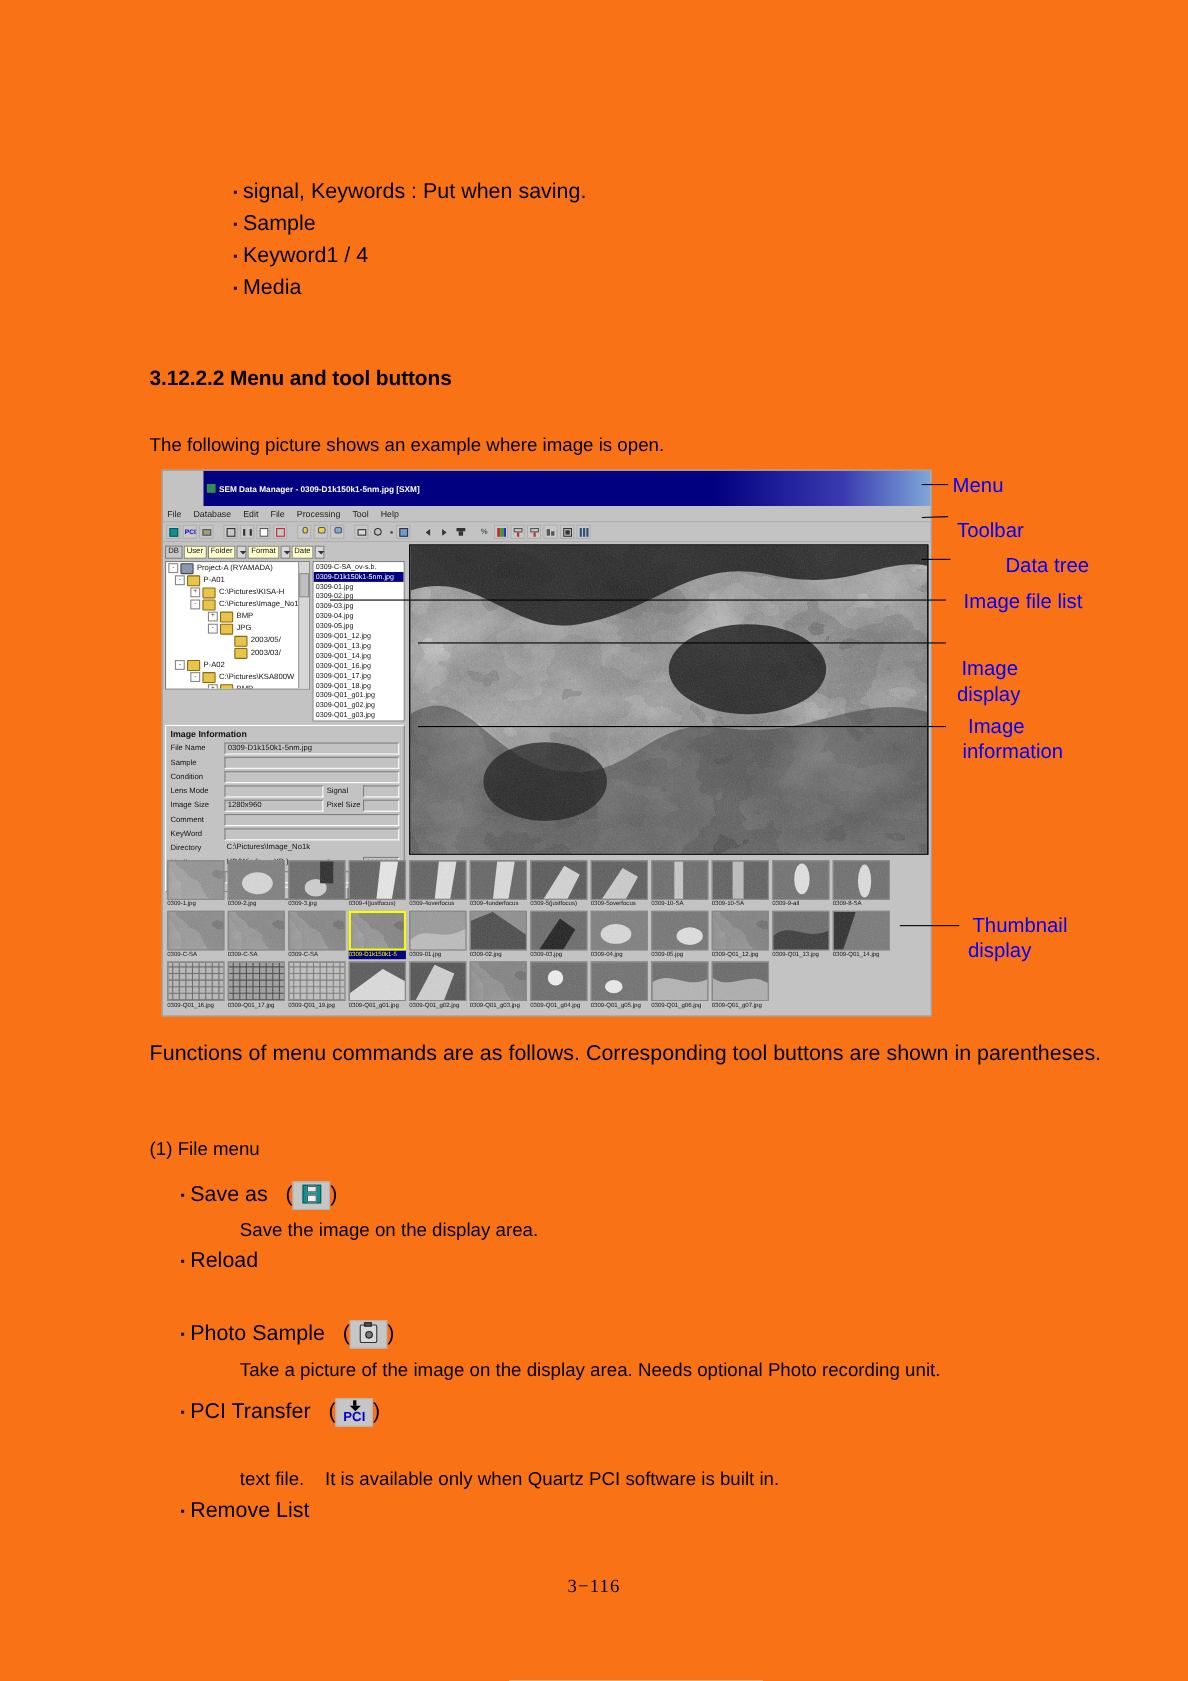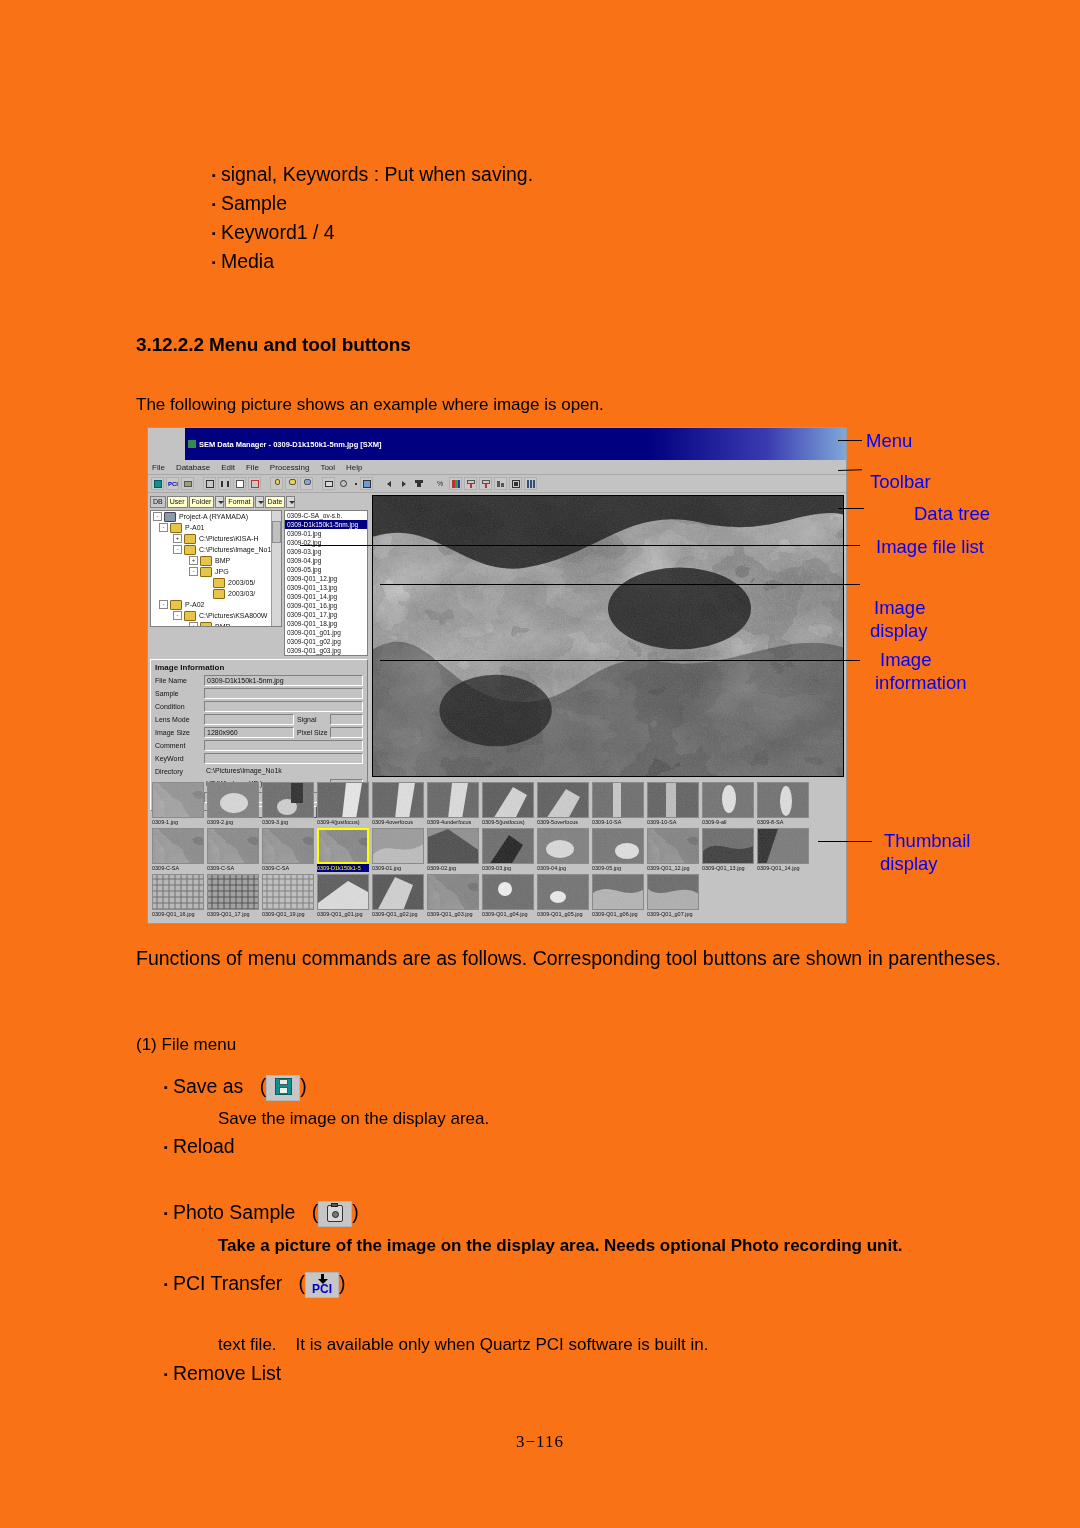--- a/index.html
+++ b/index.html
@@ -1105,21 +1105,21 @@
   <div class="para-just" style="left:136px; top:943px; width:868px;">Functions of menu commands are as follows. Corresponding tool buttons are shown in parentheses.</div>
 
   <div class="doc-text" style="left:136px; top:1030px;">(1) File menu</div>
 
   <div class="bullet-line" style="left:164px; top:1072px;"><span class="sq">▪</span><span>Save as</span><span>   (</span><span class="inline-btn"><span class="floppy"></span></span><span>)</span></div>
   <div class="doc-text" style="left:218px; top:1104px;">Save the image on the display area.</div>
 
   <div class="bullet-line" style="left:164px; top:1132px;"><span class="sq">▪</span><span>Reload</span></div>
 
   <div class="bullet-line" style="left:164px; top:1198px;"><span class="sq">▪</span><span>Photo Sample</span><span>   (</span><span class="inline-btn"><span class="camera"></span></span><span>)</span></div>
-  <div class="doc-text" style="left:218px; top:1231px;font-weight:bold;">Take a picture of the image on the display area. Needs optional Photo recording unit.</div>
+  <div class="doc-text" style="left:218px; top:1231px;">Take a picture of the image on the display area. Needs optional Photo recording unit.</div>
 
   <div class="bullet-line" style="left:164px; top:1269px;"><span class="sq">▪</span><span>PCI Transfer</span><span>   (</span><span class="inline-btn"><span class="pci-arrow"><i></i><b></b></span><span class="pci">PCI</span></span><span>)</span></div>
   <div class="doc-text" style="left:218px; top:1330px;">text file.    It is available only when Quartz PCI software is built in.</div>
 
   <div class="bullet-line" style="left:164px; top:1359px;"><span class="sq">▪</span><span>Remove List</span></div>
 
   <div class="footer" style="top:1432px;">3−116</div>
 
 </div>
 

